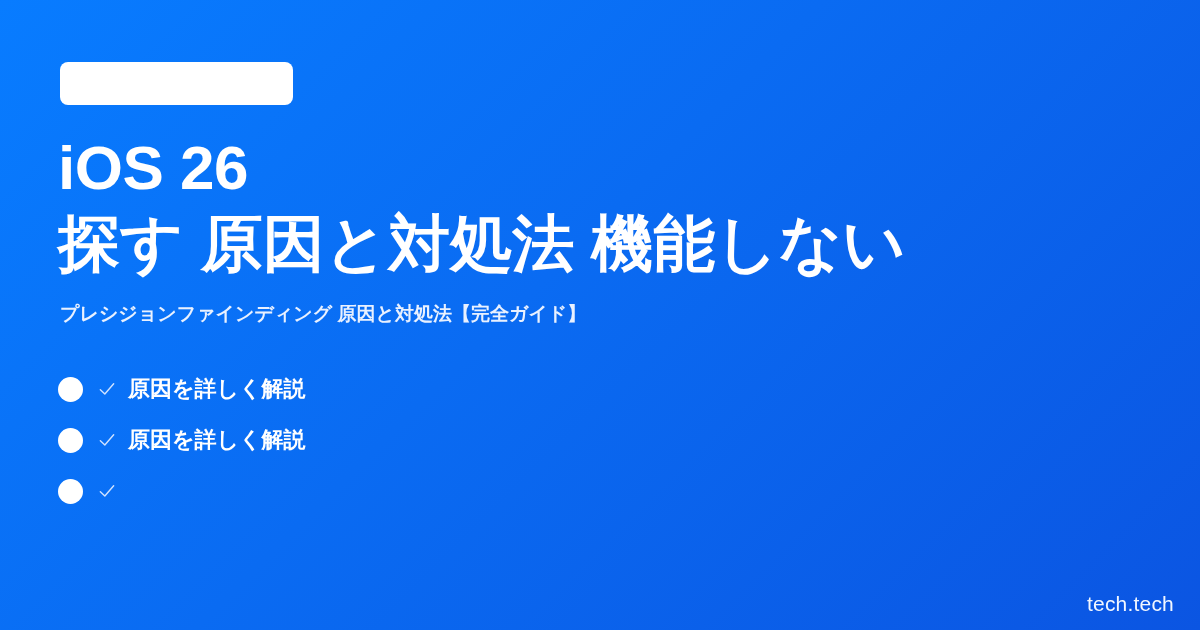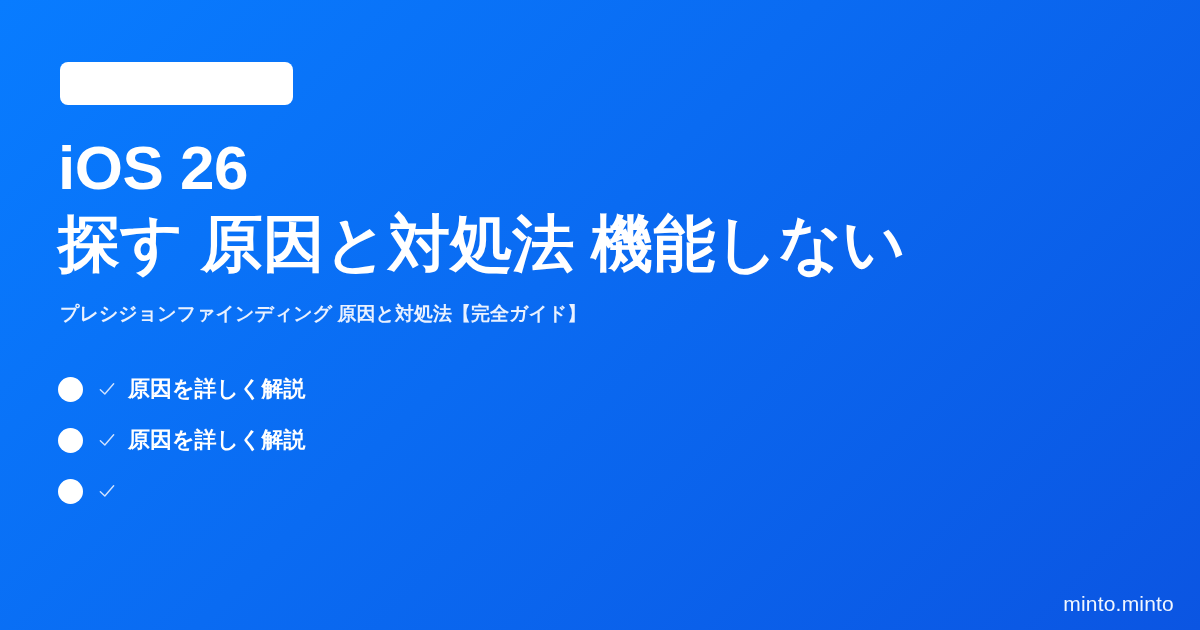--- a/index.html
+++ b/index.html
@@ -162,15 +162,15 @@
 
     <div class="feature">
       <span class="dot"></span>
       <svg class="check" viewBox="0 0 24 24" fill="none" aria-hidden="true">
         <path d="M4 12.8 L9.4 18 L20 5.6" stroke="#cfe2ff" stroke-width="1.7" stroke-linecap="round" stroke-linejoin="round"></path>
       </svg>
     </div>
 
   </div>
 
-  <div class="brand">minto.minto</div>
+  <div class="brand">tech.tech</div>
 
 </div>
 
 </body></html>

